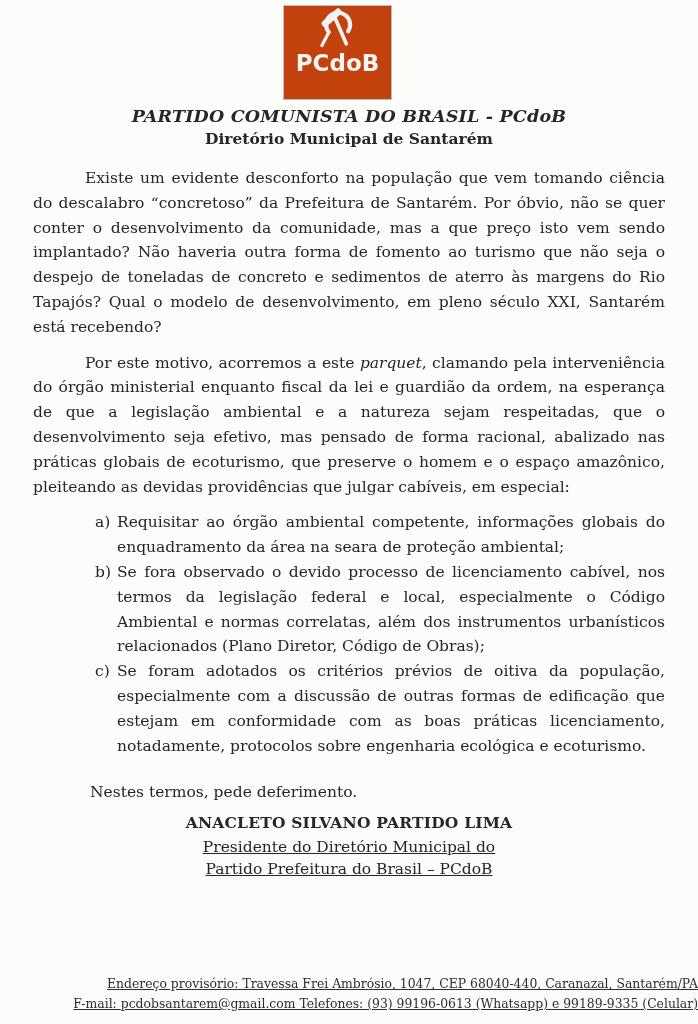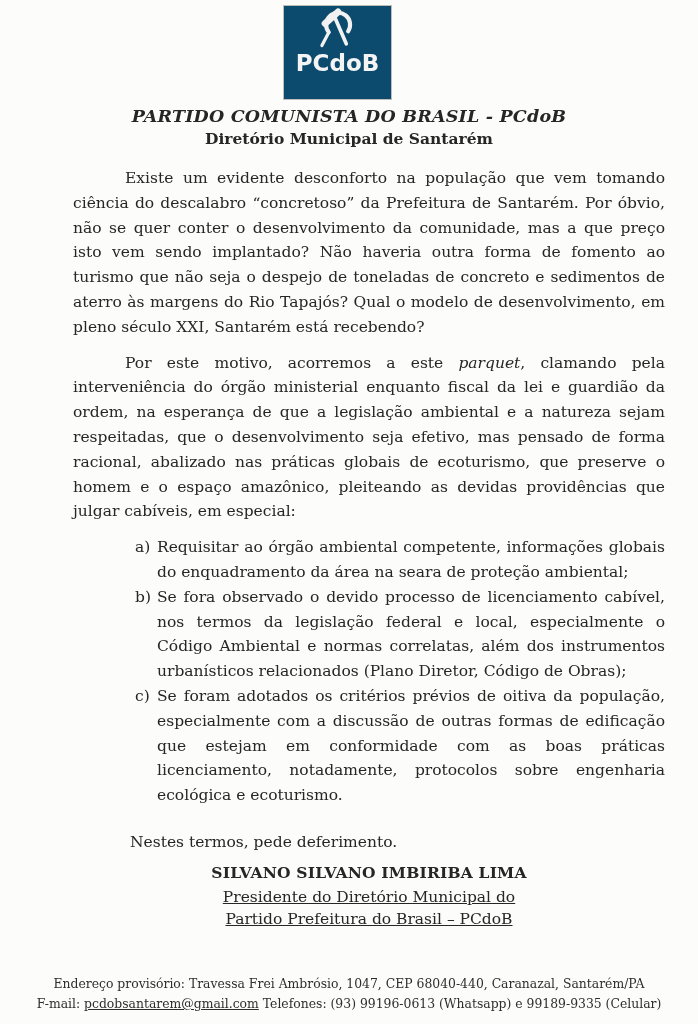--- a/index.html
+++ b/index.html
@@ -6,21 +6,21 @@
   html,body { background:#e9e9e7; }
   .page {
     position:relative;
     width:698px; height:1024px;
     margin:0 auto;
     background:#fcfcfa;
     overflow:hidden;
     color:#262626;
     font-family:"DejaVu Serif","Liberation Serif",serif;
   }
-  .content { padding:0 33px;margin-left:40px; }
+  .content { padding:0 33px; }
 
   
   .logo {
     width:107px; height:93px;
     margin:6px 0 0 284px;
     background:#4a4b4d;
     text-align:center;
     box-shadow:0 0 0 1px rgba(0,0,0,.25);
   }
   .logo svg { display:block; margin:6px auto 0; }
@@ -59,32 +59,33 @@
     position:absolute; right:0; top:32px;
     font-size:15.5px;
   }
   .name-block { text-align:center; margin-top:6px; }
   .name { font-weight:bold; font-size:15.5px; letter-spacing:.2px; }
   .role { font-size:15.5px; line-height:1.42;text-decoration:underline; }
 
   
   .footer {
     position:absolute; left:0; right:0; bottom:10px;
-    text-align:center;
+    text-align:right;
     font-size:12.4px; line-height:1.6;
     color:#2e2e2e;
+    text-decoration:underline;
   }
   .footer-email { text-decoration:underline; color:#2e2e2e; }
 </style>
 </head>
 <body>
 
 <div class="page">
 
-  <div class="logo" style="background: #0c4a6e; text-align: center;">
+  <div class="logo" style="background: #c2410c; text-align: center;">
     <svg width="46" height="46" viewBox="0 0 100 100" aria-hidden="true">
       <g fill="none" stroke="#f2f2f2" stroke-linecap="round" class="logo-stroke">
         <path d="M30,57 A26,26 0 1 1 72,55" stroke-width="9"></path>
         <path d="M29,59 L15,86" stroke-width="7"></path>
         <path d="M41,20 L68,82" stroke-width="8"></path>
         <path d="M22,38 L50,13" stroke-width="15"></path>
       </g>
     </svg>
     <div class="logo-text">PCdoB</div>
   </div>
@@ -109,21 +110,21 @@
       <div class="req-item">
         <span class="req-marker">c)</span>
         <span class="req-text">Se foram adotados os critérios prévios de oitiva da população, especialmente com a discussão de outras formas de edificação que estejam em conformidade com as boas práticas licenciamento, notadamente, protocolos sobre engenharia ecológica e ecoturismo.</span>
       </div>
     </div>
 
     <p class="closing">Nestes termos, pede deferimento.</p>
 
 
     <div class="name-block">
-      <div class="name">SILVANO SILVANO IMBIRIBA LIMA</div>
+      <div class="name">ANACLETO SILVANO PARTIDO LIMA</div>
       <div class="role">Presidente do Diretório Municipal do</div>
       <div class="role">Partido Prefeitura do Brasil – PCdoB</div>
     </div>
   </div>
 
   <div class="footer">
     <div>Endereço provisório: Travessa Frei Ambrósio, 1047, CEP 68040-440, Caranazal, Santarém/PA</div>
     <div><span>F-mail: </span><a href="#" class="footer-email">pcdobsantarem@gmail.com</a><span> Telefones: (93) 99196-0613 (Whatsapp) e 99189-9335 (Celular)</span></div>
   </div>
 

